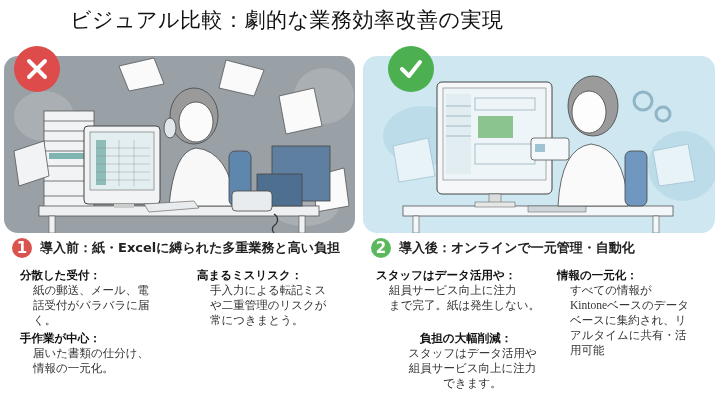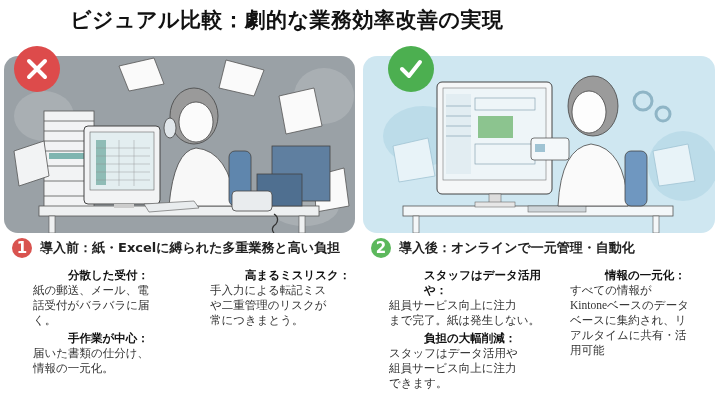--- a/index.html
+++ b/index.html
@@ -1,31 +1,31 @@
 <!DOCTYPE html>
 <html><head>
 <meta charset="utf-8">
 <style>
   * { box-sizing: border-box; margin: 0; padding: 0; }
   body { width: 720px; height: 407px; background: #ffffff; font-family: "DejaVu Sans", "Liberation Sans", sans-serif; position: relative; overflow: hidden; color: #111; }
-  .title { position: absolute; left: 70px; top: 6px; font-size: 21px; font-weight: bold; letter-spacing: 0.5px; color: #111; }
+  .title { position: absolute; left: 70px; top: 6px; font-size: 21px; font-weight: normal; letter-spacing: 0.5px; color: #111; }
   .panel { position: absolute; top: 56px; height: 177px; border-radius: 14px; overflow: hidden; }
   .panel.before { left: 4px; width: 351px; background: #9aa1a6; }
   .panel.after { left: 363px; width: 352px; background: #cfe7f1; }
   .panel svg { position: absolute; left: 0; top: 0; }
   .badge-icon { position: absolute; top: 46px; width: 46px; height: 46px; border-radius: 50%; display: flex; align-items: center; justify-content: center; z-index: 2; }
   .badge-icon.x { left: 14px; background: #dd4b4b; }
   .badge-icon.check { left: 388px; background: #4caf50; }
   .section-head { position: absolute; top: 238px; display: flex; align-items: center; gap: 8px; }
   .num { width: 20px; height: 20px; border-radius: 50%; color: #fff; font-size: 15px; font-weight: bold; display: flex; align-items: center; justify-content: center; }
   .num.red { background: #d9534f; }
   .num.green { background: #5cb85c; }
   .section-head .label { font-size: 13px; font-weight: bold; color: #222; }
   .block { position: absolute; font-size: 11.5px; line-height: 15px; }
-  .block .h { font-weight: bold; color: #111; margin-left: 48px; }
+  .block .h { font-weight: bold; color: #111; }
   .block .b { padding-left: 13px; color: #333; }
 </style>
 </head>
 <body>
 
 <div class="title">ビジュアル比較：劇的な業務効率改善の実現</div>
 
 <div class="panel before">
   <svg width="351" height="177" viewBox="0 0 351 177">
     <ellipse cx="40" cy="60" rx="30" ry="25" fill="#a9afb3"></ellipse>
@@ -165,21 +165,21 @@
   <div class="b">手入力による転記ミス</div>
   <div class="b">や二重管理のリスクが</div>
   <div class="b">常につきまとう。</div>
 </div>
 
 <div class="block" style="left:376px; top:268px; width:180px;">
   <div class="h">スタッフはデータ活用や：</div>
   <div class="b">組員サービス向上に注力</div>
   <div class="b">まで完了。紙は発生しない。</div>
 </div>
-<div class="block" style="left:376px; top:331px; width:180px;">
+<div class="block" style="left:376px; top:331px; width:180px;text-align:center;">
   <div class="h">負担の大幅削減：</div>
   <div class="b">スタッフはデータ活用や</div>
   <div class="b">組員サービス向上に注力</div>
   <div class="b">できます。</div>
 </div>
 <div class="block" style="left:557px; top:268px; width:160px;font-family:Liberation Serif, serif;">
   <div class="h">情報の一元化：</div>
   <div class="b">すべての情報が</div>
   <div class="b">Kintoneベースのデータ</div>
   <div class="b">ベースに集約され、リ</div>

